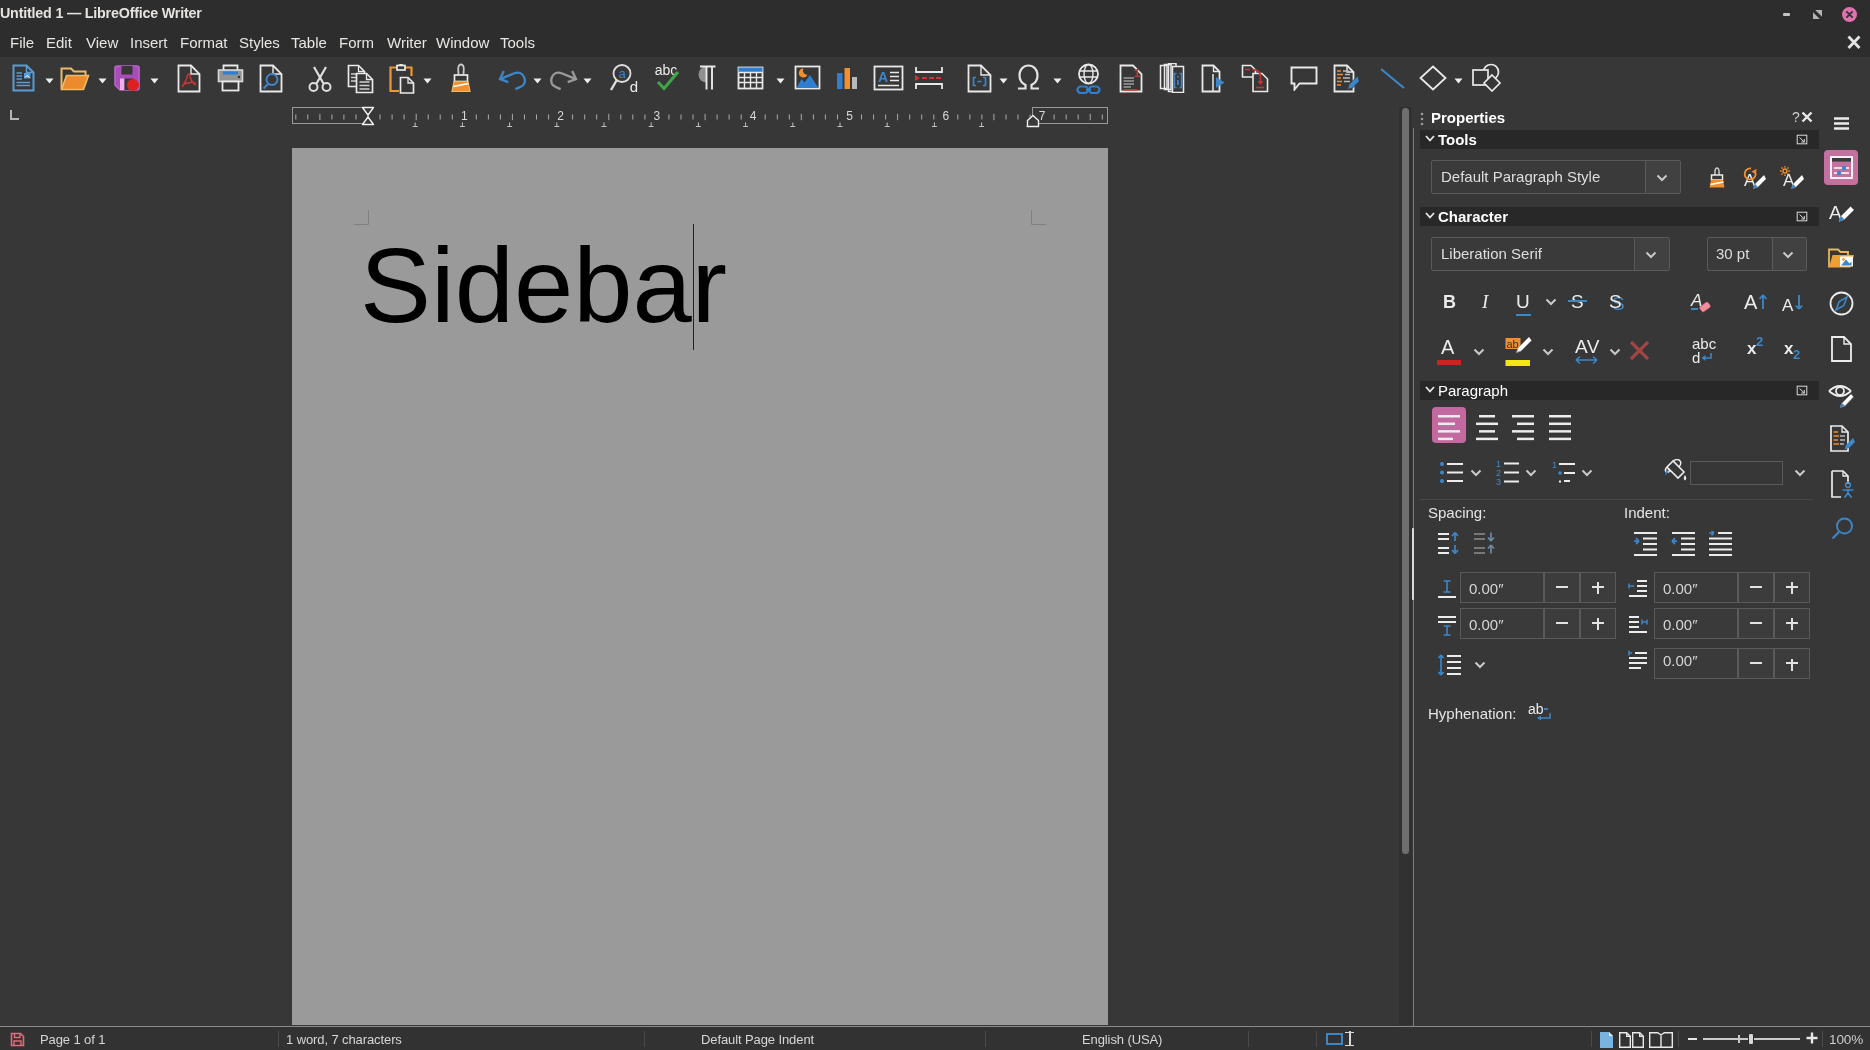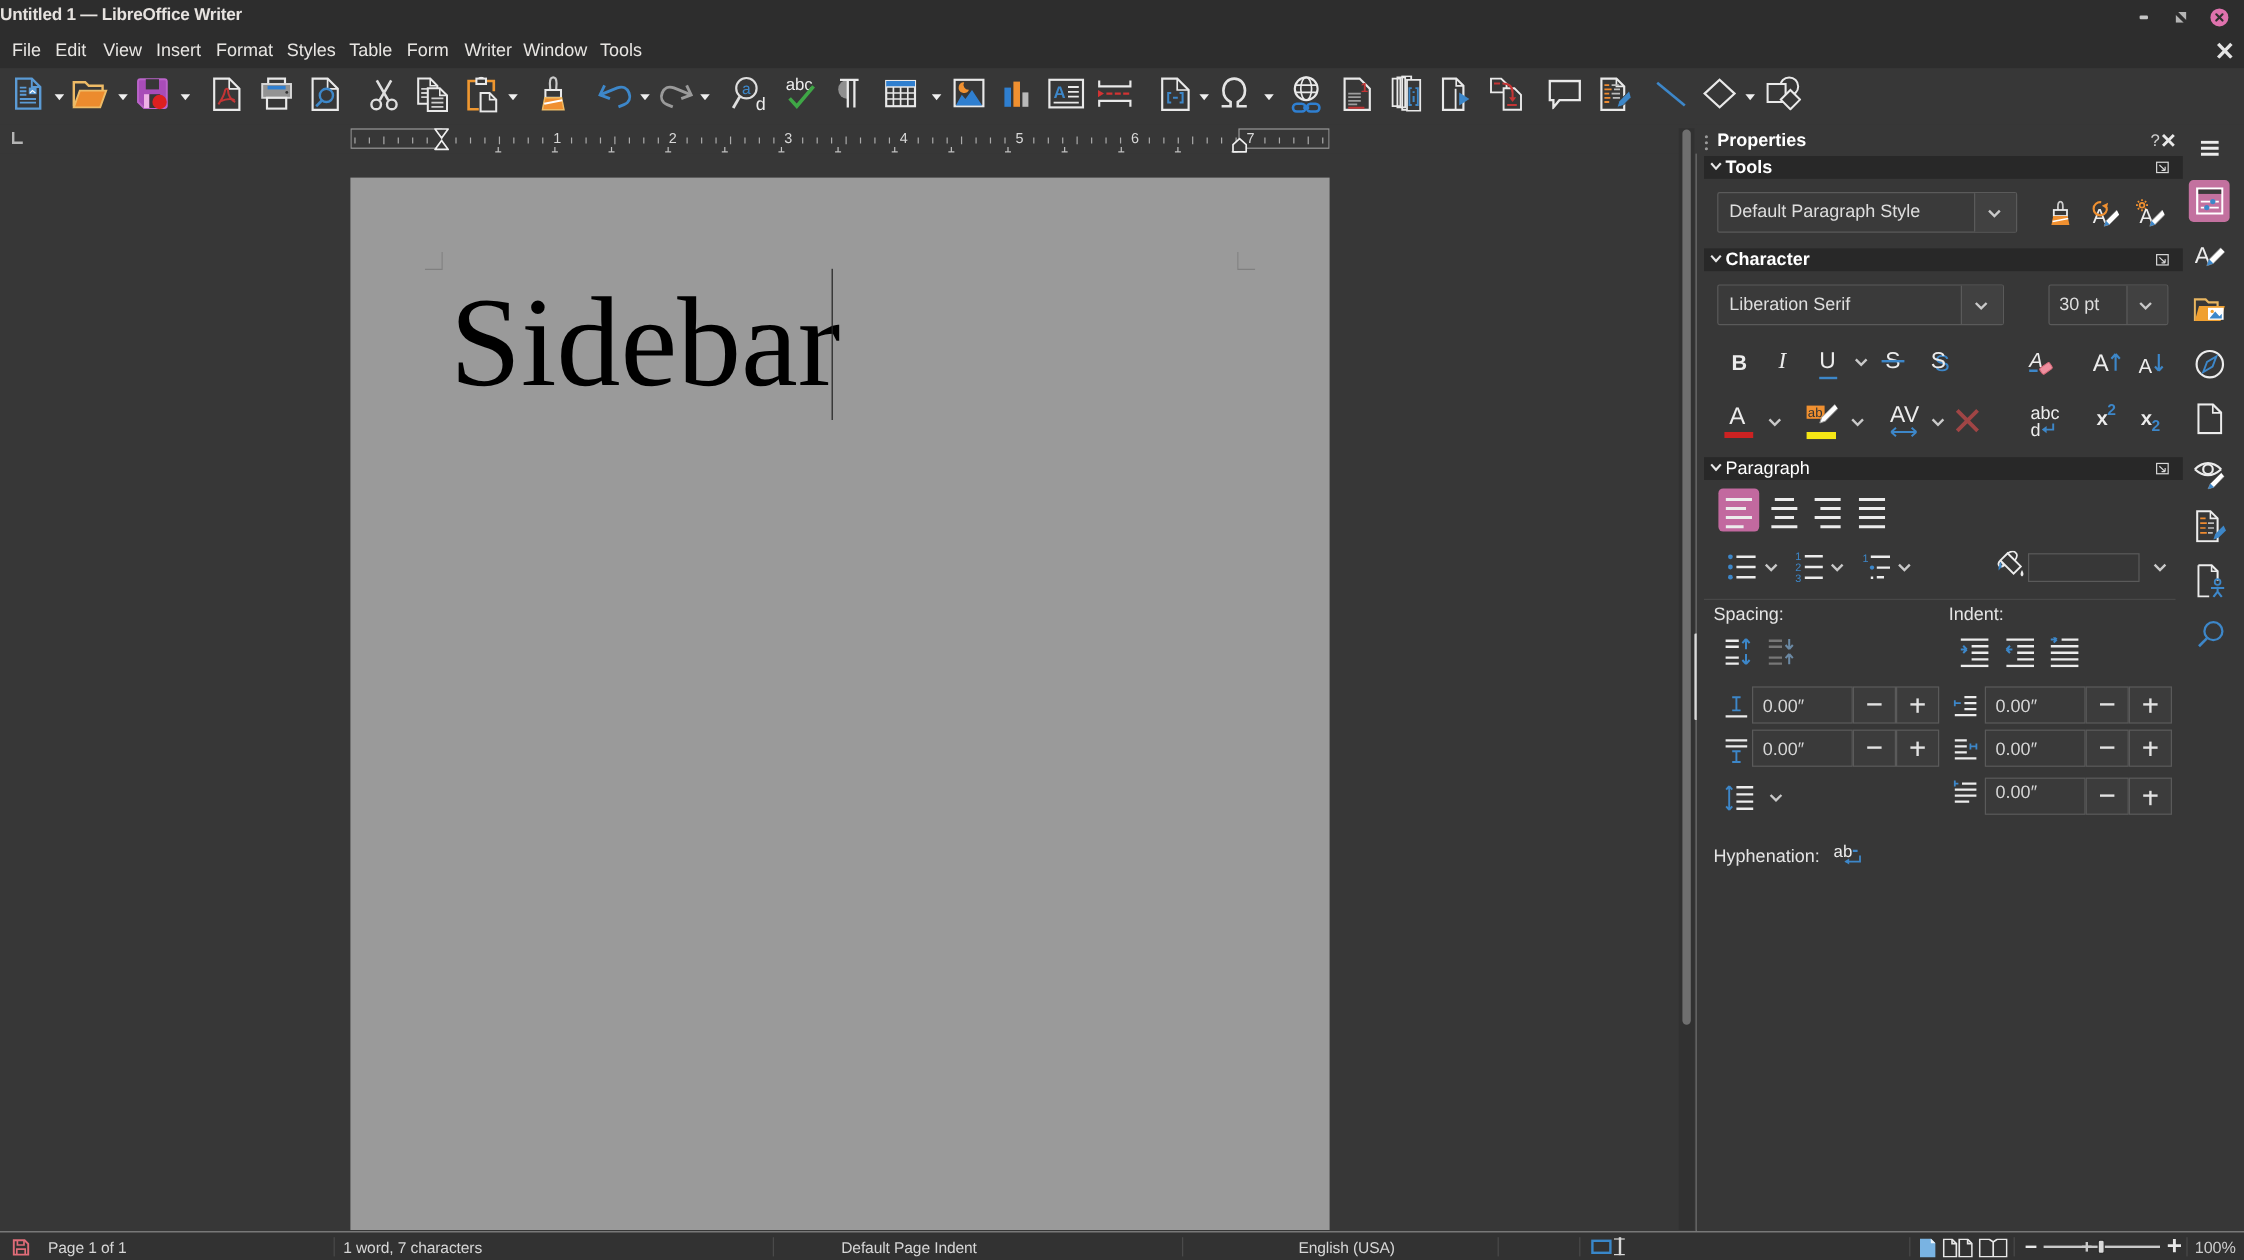--- a/index.html
+++ b/index.html
@@ -367,21 +367,21 @@
     </svg>
   </div>
 <div id="docarea"></div>
 <div id="page">
   <svg class="abs" style="left:62px;top:62px" width="15" height="15" viewBox="0 0 15 15">
       <path d="M14.5 0 V14.5 H0" fill="none" stroke="#808080"></path>
     </svg>
   <svg class="abs" style="left:739px;top:62px" width="15" height="15" viewBox="0 0 15 15">
       <path d="M0.5 0 V14.5 H15" fill="none" stroke="#808080"></path>
     </svg>
-  <div class="abs" style="left:83px;top:75px;width:640px;height:126px;line-height:126px;font-family:Liberation Serif, serif;font-size:106.5px;color:#000">Sidebar</div>
+  <div class="abs" style="left:68px;top:75px;width:640px;height:126px;line-height:126px;font-family:Liberation Sans, sans-serif;font-size:106.5px;color:#000">Sidebar</div>
   <div class="abs" style="left:401px;top:76px;width:1px;height:126px;background:#222"></div>
 </div>
 <div id="scrollbar">
   <div class="abs" style="left:1399px;top:107px;width:13px;height:918px;background:#313131"></div>
   <div class="abs" style="left:1402px;top:108px;width:7px;height:746px;background:#6f6f6f;border-radius:3.5px"></div>
   <div class="abs" style="left:1413px;top:128px;width:1px;height:898px;background:#7a7a7a"></div>
   <div class="abs" style="left:1412px;top:528px;width:7px;height:72px;background:#d9d9d9;border-radius:1px"></div>
   <svg class="abs" style="left:1413px;top:560px" width="7" height="11" viewBox="0 0 7 11">
       <path d="M1.5 1 L6 5.5 L1.5 10 Z" fill="#1a1a1a"></path>
     </svg>

